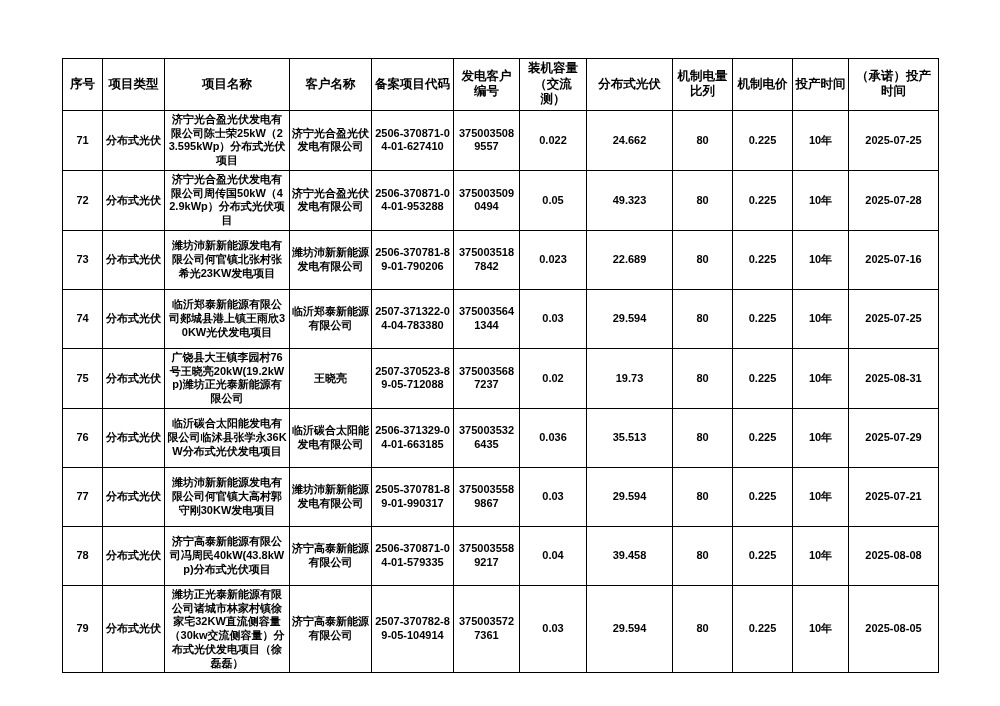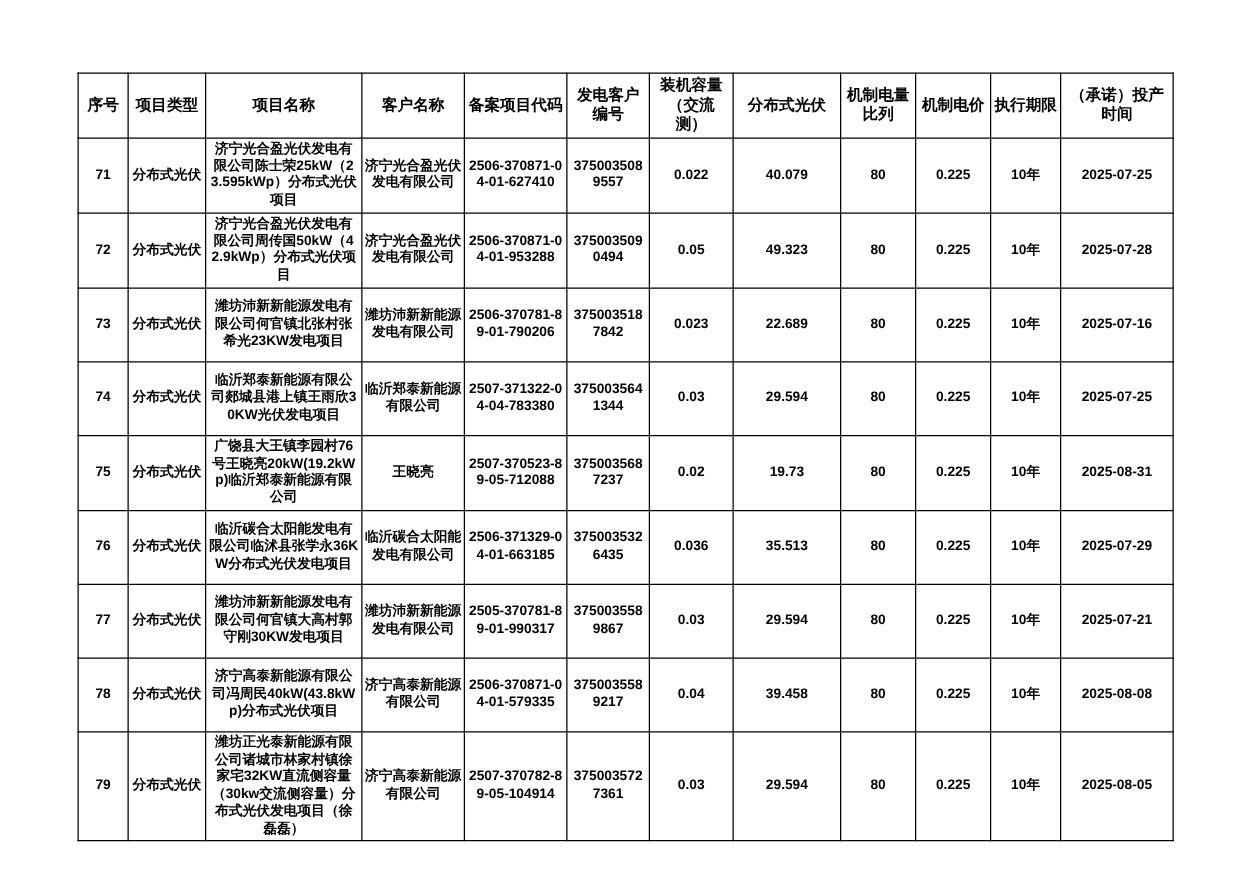--- a/index.html
+++ b/index.html
@@ -95,34 +95,34 @@
           <th>序号</th>
           <th>项目类型</th>
           <th>项目名称</th>
           <th>客户名称</th>
           <th>备案项目代码</th>
           <th>发电客户编号</th>
           <th>装机容量（交流测）</th>
           <th>分布式光伏</th>
           <th>机制电量比列</th>
           <th>机制电价</th>
-          <th>执行期限</th>
+          <th>投产时间</th>
           <th>（承诺）投产时间</th>
         </tr>
       </thead>
       <tbody>
         <tr class="data-row">
           <td class="num-cell">71</td>
           <td>分布式光伏</td>
           <td>济宁光合盈光伏发电有限公司陈士荣25kW（23.595kWp）分布式光伏项目</td>
           <td>济宁光合盈光伏发电有限公司</td>
           <td>2506-370871-04-01-627410</td>
           <td>3750035089557</td>
           <td class="val-cell">0.022</td>
-          <td class="val-cell">40.079</td>
+          <td class="val-cell">24.662</td>
           <td class="val-cell">80</td>
           <td class="val-cell">0.225</td>
           <td class="val-cell">10年</td>
           <td class="val-cell">2025-07-25</td>
         </tr>
         <tr class="data-row">
           <td class="num-cell">72</td>
           <td>分布式光伏</td>
           <td>济宁光合盈光伏发电有限公司周传国50kW（42.9kWp）分布式光伏项目</td>
           <td>济宁光合盈光伏发电有限公司</td>
@@ -159,21 +159,21 @@
           <td class="val-cell">0.03</td>
           <td class="val-cell">29.594</td>
           <td class="val-cell">80</td>
           <td class="val-cell">0.225</td>
           <td class="val-cell">10年</td>
           <td class="val-cell">2025-07-25</td>
         </tr>
         <tr class="data-row">
           <td class="num-cell">75</td>
           <td>分布式光伏</td>
-          <td>广饶县大王镇李园村76号王晓亮20kW(19.2kWp)临沂郑泰新能源有限公司</td>
+          <td>广饶县大王镇李园村76号王晓亮20kW(19.2kWp)潍坊正光泰新能源有限公司</td>
           <td>王晓亮</td>
           <td>2507-370523-89-05-712088</td>
           <td>3750035687237</td>
           <td class="val-cell">0.02</td>
           <td class="val-cell">19.73</td>
           <td class="val-cell">80</td>
           <td class="val-cell">0.225</td>
           <td class="val-cell">10年</td>
           <td class="val-cell">2025-08-31</td>
         </tr>

